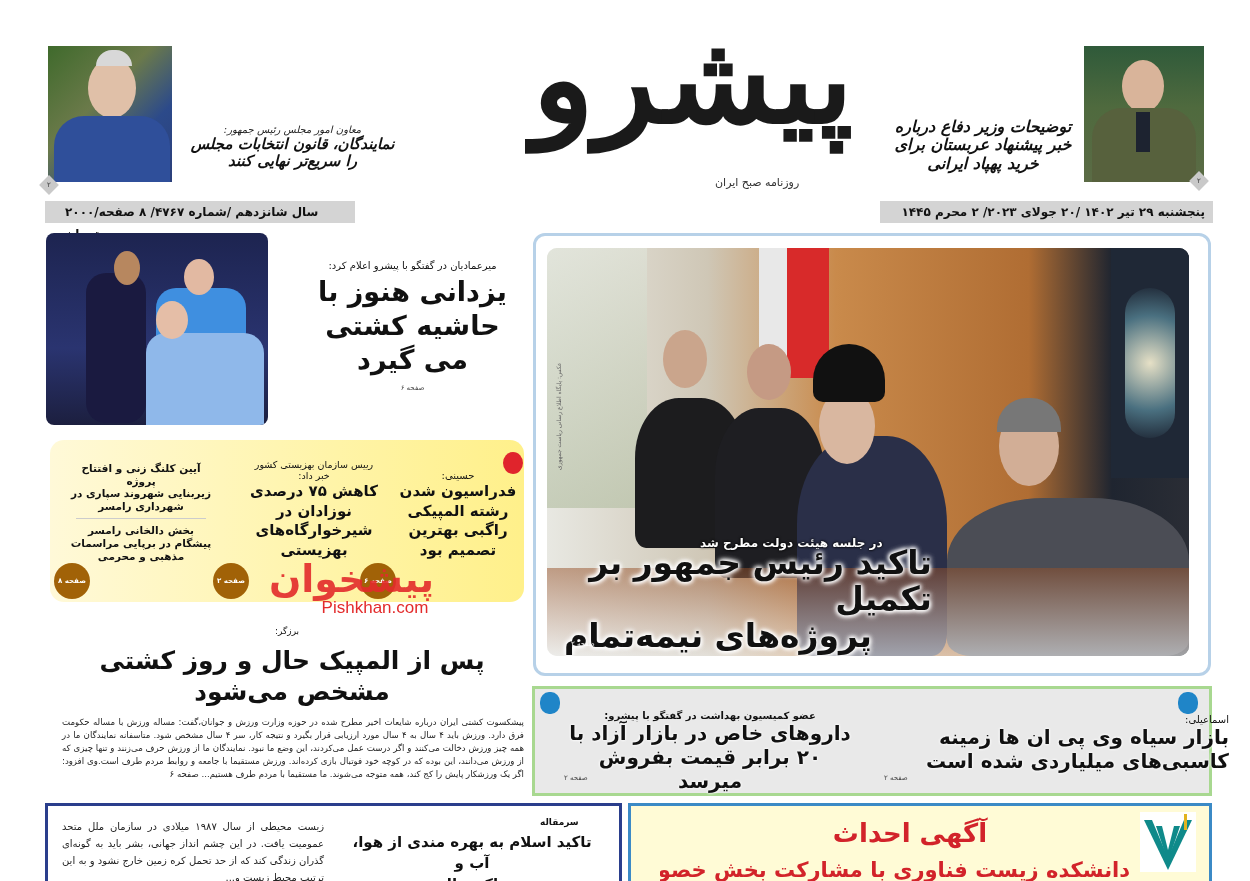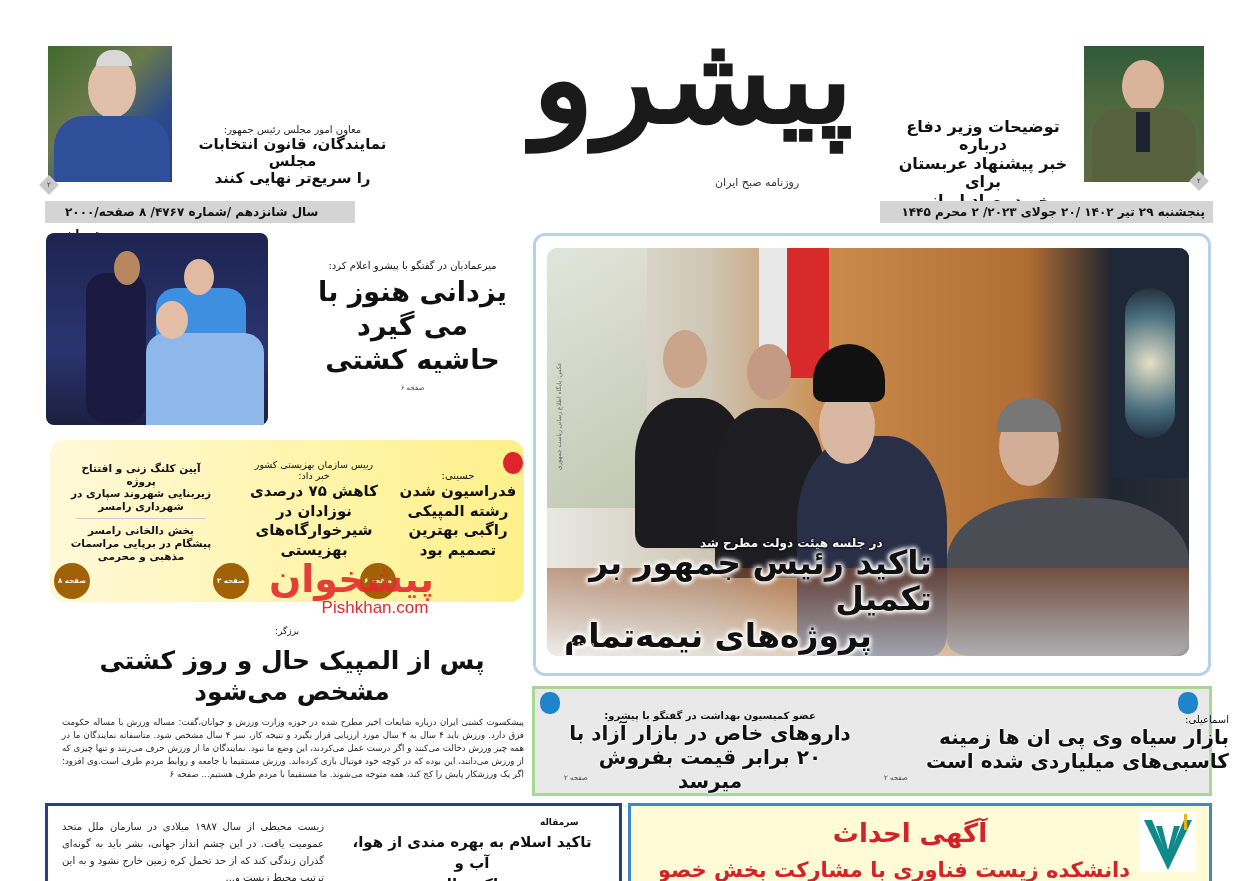--- a/index.html
+++ b/index.html
@@ -11,21 +11,21 @@
   
   .photo { position:absolute; background:#888; overflow:hidden; }
   .photo-minister { left:1084px; top:46px; width:120px; height:136px;
     background:linear-gradient(180deg,#2f5a3a 0%,#4f6a3e 45%,#5b6b45 100%); }
   .photo-vp { left:48px; top:46px; width:124px; height:136px;
     background:linear-gradient(135deg,#3f6a2c 0%,#6b7a4a 40%,#2c4a8a 70%,#2b3f7a 100%); }
   .face { position:absolute; border-radius:50%; background:#d9b49a; }
   .badge-num { position:absolute; width:14px; height:14px; background:#c9c9c9;
     transform:rotate(45deg); font-size:7px; color:#333; text-align:center; line-height:14px; }
   .badge-num span { display:inline-block; transform:rotate(-45deg); }
-  .side-head { position:absolute; direction:rtl; text-align:center; font-weight:bold; line-height:1.15; }
+  .side-head { position:absolute; direction:rtl; text-align:center; font-weight:bold; line-height:1.15;font-style:italic; }
   .kicker { font-size:10px; font-weight:normal; color:#222; }
   .logo { position:absolute; left:530px; top:10px; width:280px; height:185px; }
   .logo-word { position:absolute; left:10px; top:8px; font-family:"DejaVu Serif", serif;
     font-size:122px; font-weight:bold; color:#1a1a1a; direction:rtl; line-height:1; transform:scaleX(1.05); }
   .logo-sub { position:absolute; left:185px; top:166px; font-size:11px; color:#333; direction:rtl; }
   .dateband { position:absolute; top:201px; height:22px; background:#d4d4d4; font-weight:bold;
     font-size:12px; line-height:22px; direction:rtl; color:#111; }
   
   .main-frame { position:absolute; left:533px; top:233px; width:672px; height:437px;
     border:3px solid #b7d1e8; border-radius:12px; background:#fff; }
@@ -158,22 +158,22 @@
   <div class="face" style="left:68px;top:18px;width:26px;height:34px;background:#b7875f;"></div>
   <div class="abs" style="left:110px;top:55px;width:90px;height:80px;background:#3f8fe0;border-radius:20px 20px 0 0;"></div>
   <div class="face" style="left:138px;top:26px;width:30px;height:36px;background:#e2b9a2;"></div>
   <div class="abs" style="left:100px;top:100px;width:118px;height:92px;background:#8fb8ea;border-radius:20px 20px 0 0;"></div>
   <div class="face" style="left:110px;top:68px;width:32px;height:38px;background:#e5bea7;"></div>
 </div>
 <div class="wr-head">
   <div style="font-size:10px;">میرعمادیان در گفتگو با پیشرو اعلام کرد:</div>
   <div class="wr-title">
     <div>یزدانی هنوز با</div>
+    <div>حاشیه کشتی</div>
     <div>می گیرد</div>
-    <div>حاشیه کشتی</div>
   </div>
   <div class="page-ref" style="margin-top:8px;">صفحه ۶</div>
 </div>
 
 <div class="yellow"></div>
 <div class="red-tab"></div>
 
 <div class="ycol" style="left:398px;top:470px;width:120px;">
   <div style="font-size:10px;">حسینی:</div>
   <div style="font-size:15px;font-weight:bold;line-height:1.3;">

